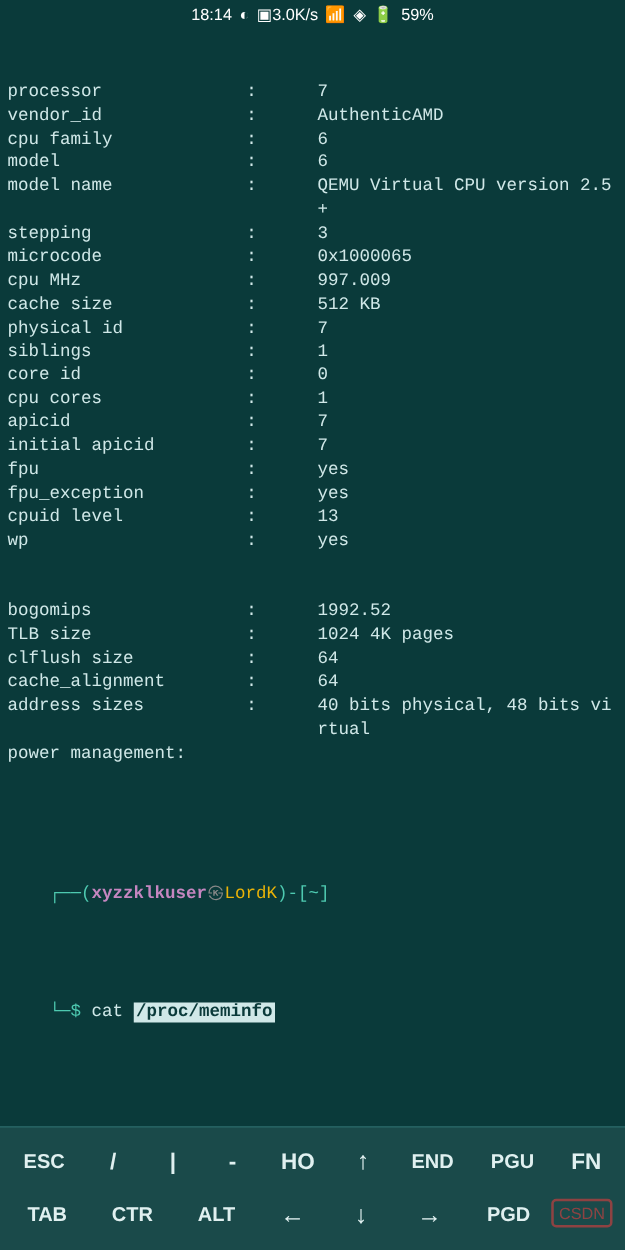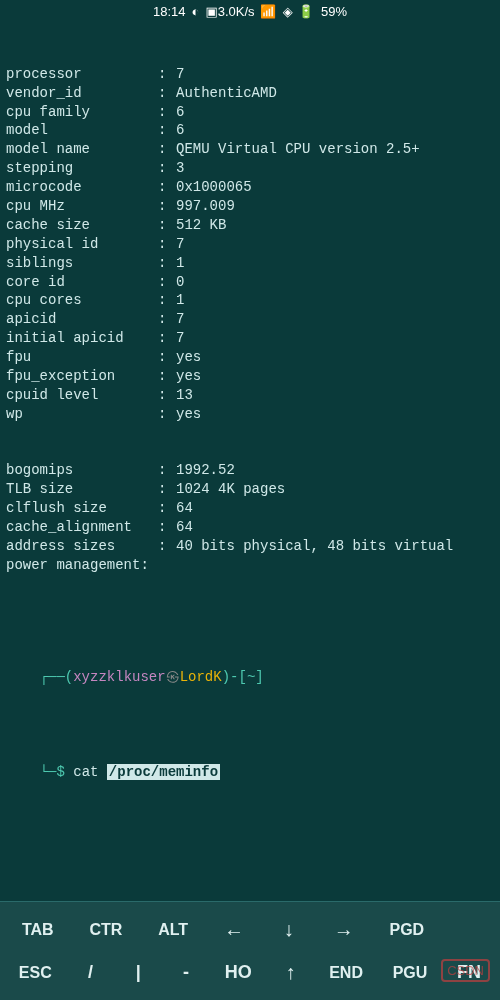--- a/index.html
+++ b/index.html
@@ -22,28 +22,28 @@
   font-family: sans-serif;
   color: #fff;
 }
 .status-left, .status-right { display: flex; align-items: center; gap: 6px; }
 .terminal {
   padding: 4px 6px;
   line-height: 1.35;
   white-space: pre-wrap;
   word-break: break-all;
 }
-.row { display: flex; }
+.row { display: flex; gap: 39px; }
 .key { width: 152px; flex-shrink: 0; }
 .colon { width: 18px; flex-shrink: 0; }
 .val { flex: 1; }
 .wrap { white-space: pre-wrap; word-break: break-all; }
 .prompt-line { margin-top: 18px; }
 .prompt-open { color: #4ec9b0; }
-.prompt-user { color: #c586c0; }
+.prompt-user { color: #c586c0; font-weight: bold; }
 .prompt-at { color: #888; }
 .prompt-host { color: #eab308; }
 .prompt-path { color: #4ec9b0; }
 .cmd-dollar { color: #4ec9b0; }
 .cmd-text { color: #d0e8e8; }
 .cmd-arg { background: #d0e8e8; color: #0a3a3a; font-weight: bold; padding: 0 2px; }
 .keyboard {
   position: absolute;
   bottom: 0;
   left: 0;
@@ -103,36 +103,36 @@
     <span class="prompt-open">┌──(</span><span class="prompt-user">xyzzklkuser</span><span class="prompt-at">㉿</span><span class="prompt-host">LordK</span><span class="prompt-open">)-[</span><span class="prompt-path">~</span><span class="prompt-open">]</span>
   </div>
   <div>
     <span class="prompt-open">└─</span><span class="cmd-dollar">$ </span><span class="cmd-text">cat</span> <span class="cmd-arg">/proc/meminfo</span>
   </div>
 
   
 </div>
 
 <div class="keyboard">
-  <div class="kb-row" id="kb-row2">
-      <span class="kb-key small">TAB</span>
-      <span class="kb-key small">CTR</span>
-      <span class="kb-key small">ALT</span>
-      <span class="kb-key arrow">←</span>
-      <span class="kb-key arrow">↓</span>
-      <span class="kb-key arrow">→</span>
-      <span class="kb-key small">PGD</span>
-      <span class="kb-key"></span>
-    </div>
   <div class="kb-row" id="kb-row1">
       <span class="kb-key small">ESC</span>
       <span class="kb-key">/</span>
       <span class="kb-key">|</span>
       <span class="kb-key">-</span>
       <span class="kb-key">HO</span>
       <span class="kb-key arrow">↑</span>
       <span class="kb-key small">END</span>
       <span class="kb-key small">PGU</span>
       <span class="kb-key">FN</span>
     </div>
+  <div class="kb-row" id="kb-row2">
+      <span class="kb-key small">TAB</span>
+      <span class="kb-key small">CTR</span>
+      <span class="kb-key small">ALT</span>
+      <span class="kb-key arrow">←</span>
+      <span class="kb-key arrow">↓</span>
+      <span class="kb-key arrow">→</span>
+      <span class="kb-key small">PGD</span>
+      <span class="kb-key"></span>
+    </div>
 </div>
 
 <div class="watermark">CSDN</div>
 
 </body></html>

